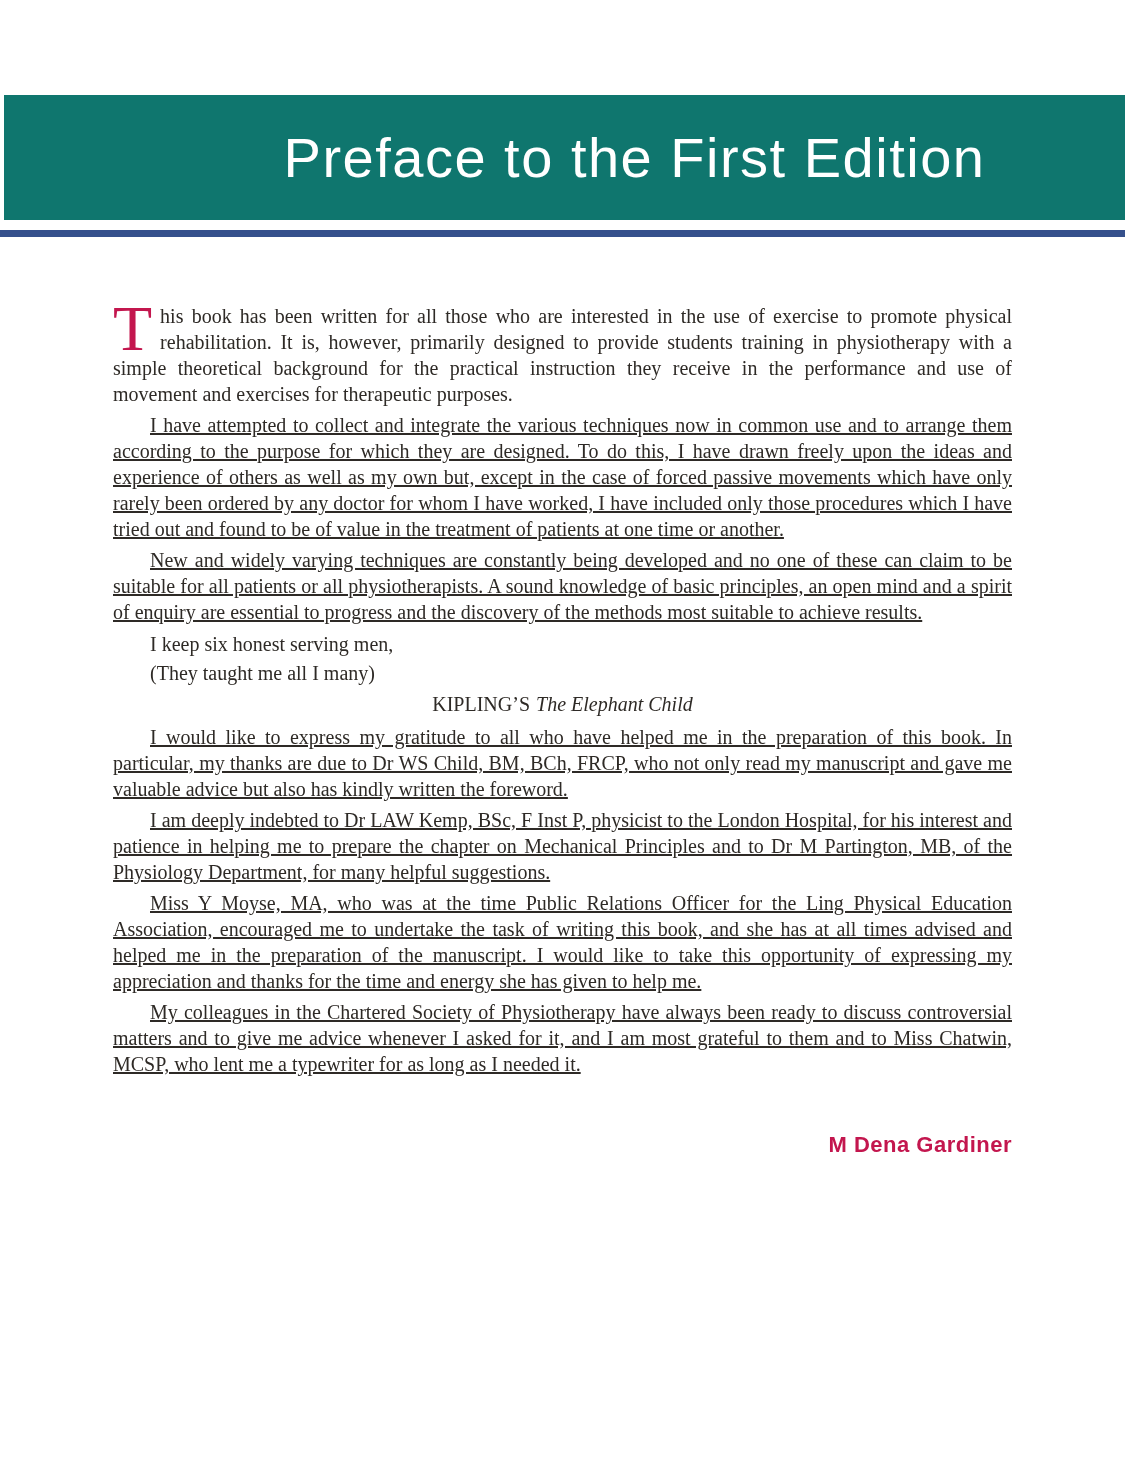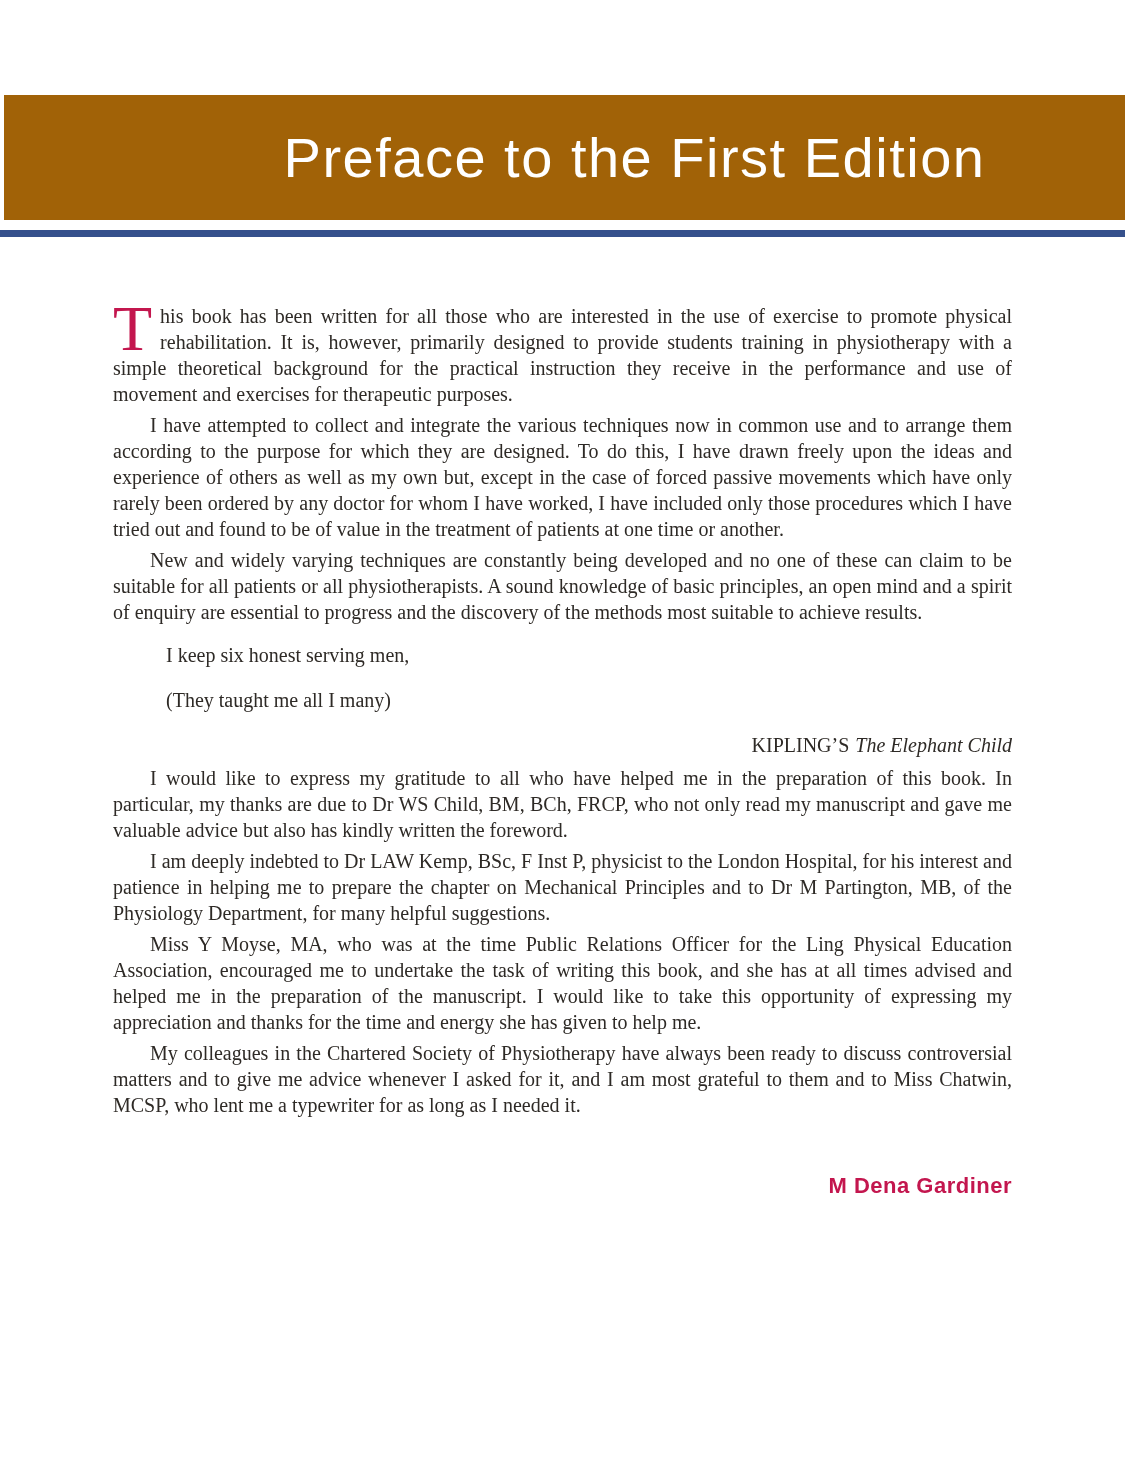--- a/index.html
+++ b/index.html
@@ -13,21 +13,21 @@
     position: relative;
     overflow: hidden;
     font-family: "Liberation Serif", serif;
   }
   .banner {
     position: absolute;
     top: 95px;
     left: 4px;
     right: 0;
     height: 125px;
-    background: #a16207;
+    background: #0f766e;
     display: flex;
     align-items: center;
     justify-content: center;
     padding-left: 140px;
     box-sizing: border-box;
   }
   .banner-title {
     margin: 0;
     color: #ffffff;
     font-family: "Liberation Sans", sans-serif;
@@ -48,36 +48,36 @@
     position: absolute;
     top: 303px;
     left: 113px;
     width: 899px;
     color: #2E2A26;
     font-size: 20px;
     line-height: 26px;
     text-align: justify;
   }
   .para { margin: 0 0 5px 0; }
-  .para.indent { text-indent: 37px; }
+  .para.indent { text-indent: 37px; text-decoration: underline; }
   .dropcap {
     float: left;
     color: #C3164E;
     font-size: 64px;
     line-height: 48px;
     height: 48px;
     padding: 2px 8px 0 0;
   }
   .verse {
     margin: 2px 0 2px 37px;
     text-align: left;
   }
-  .verse p { margin: 16px; line-height: 29px; }
+  .verse p { margin: 0; line-height: 29px; }
   .attribution {
-    text-align: right;
+    text-align: center;
     margin: 0 0 5px 0;
     line-height: 29px;
   }
   .attribution em { margin-left: 0.3em; }
   .signature {
     margin-top: 55px;
     text-align: right;
     color: #C3164E;
     font-family: "Liberation Sans", sans-serif;
     font-weight: 700;

